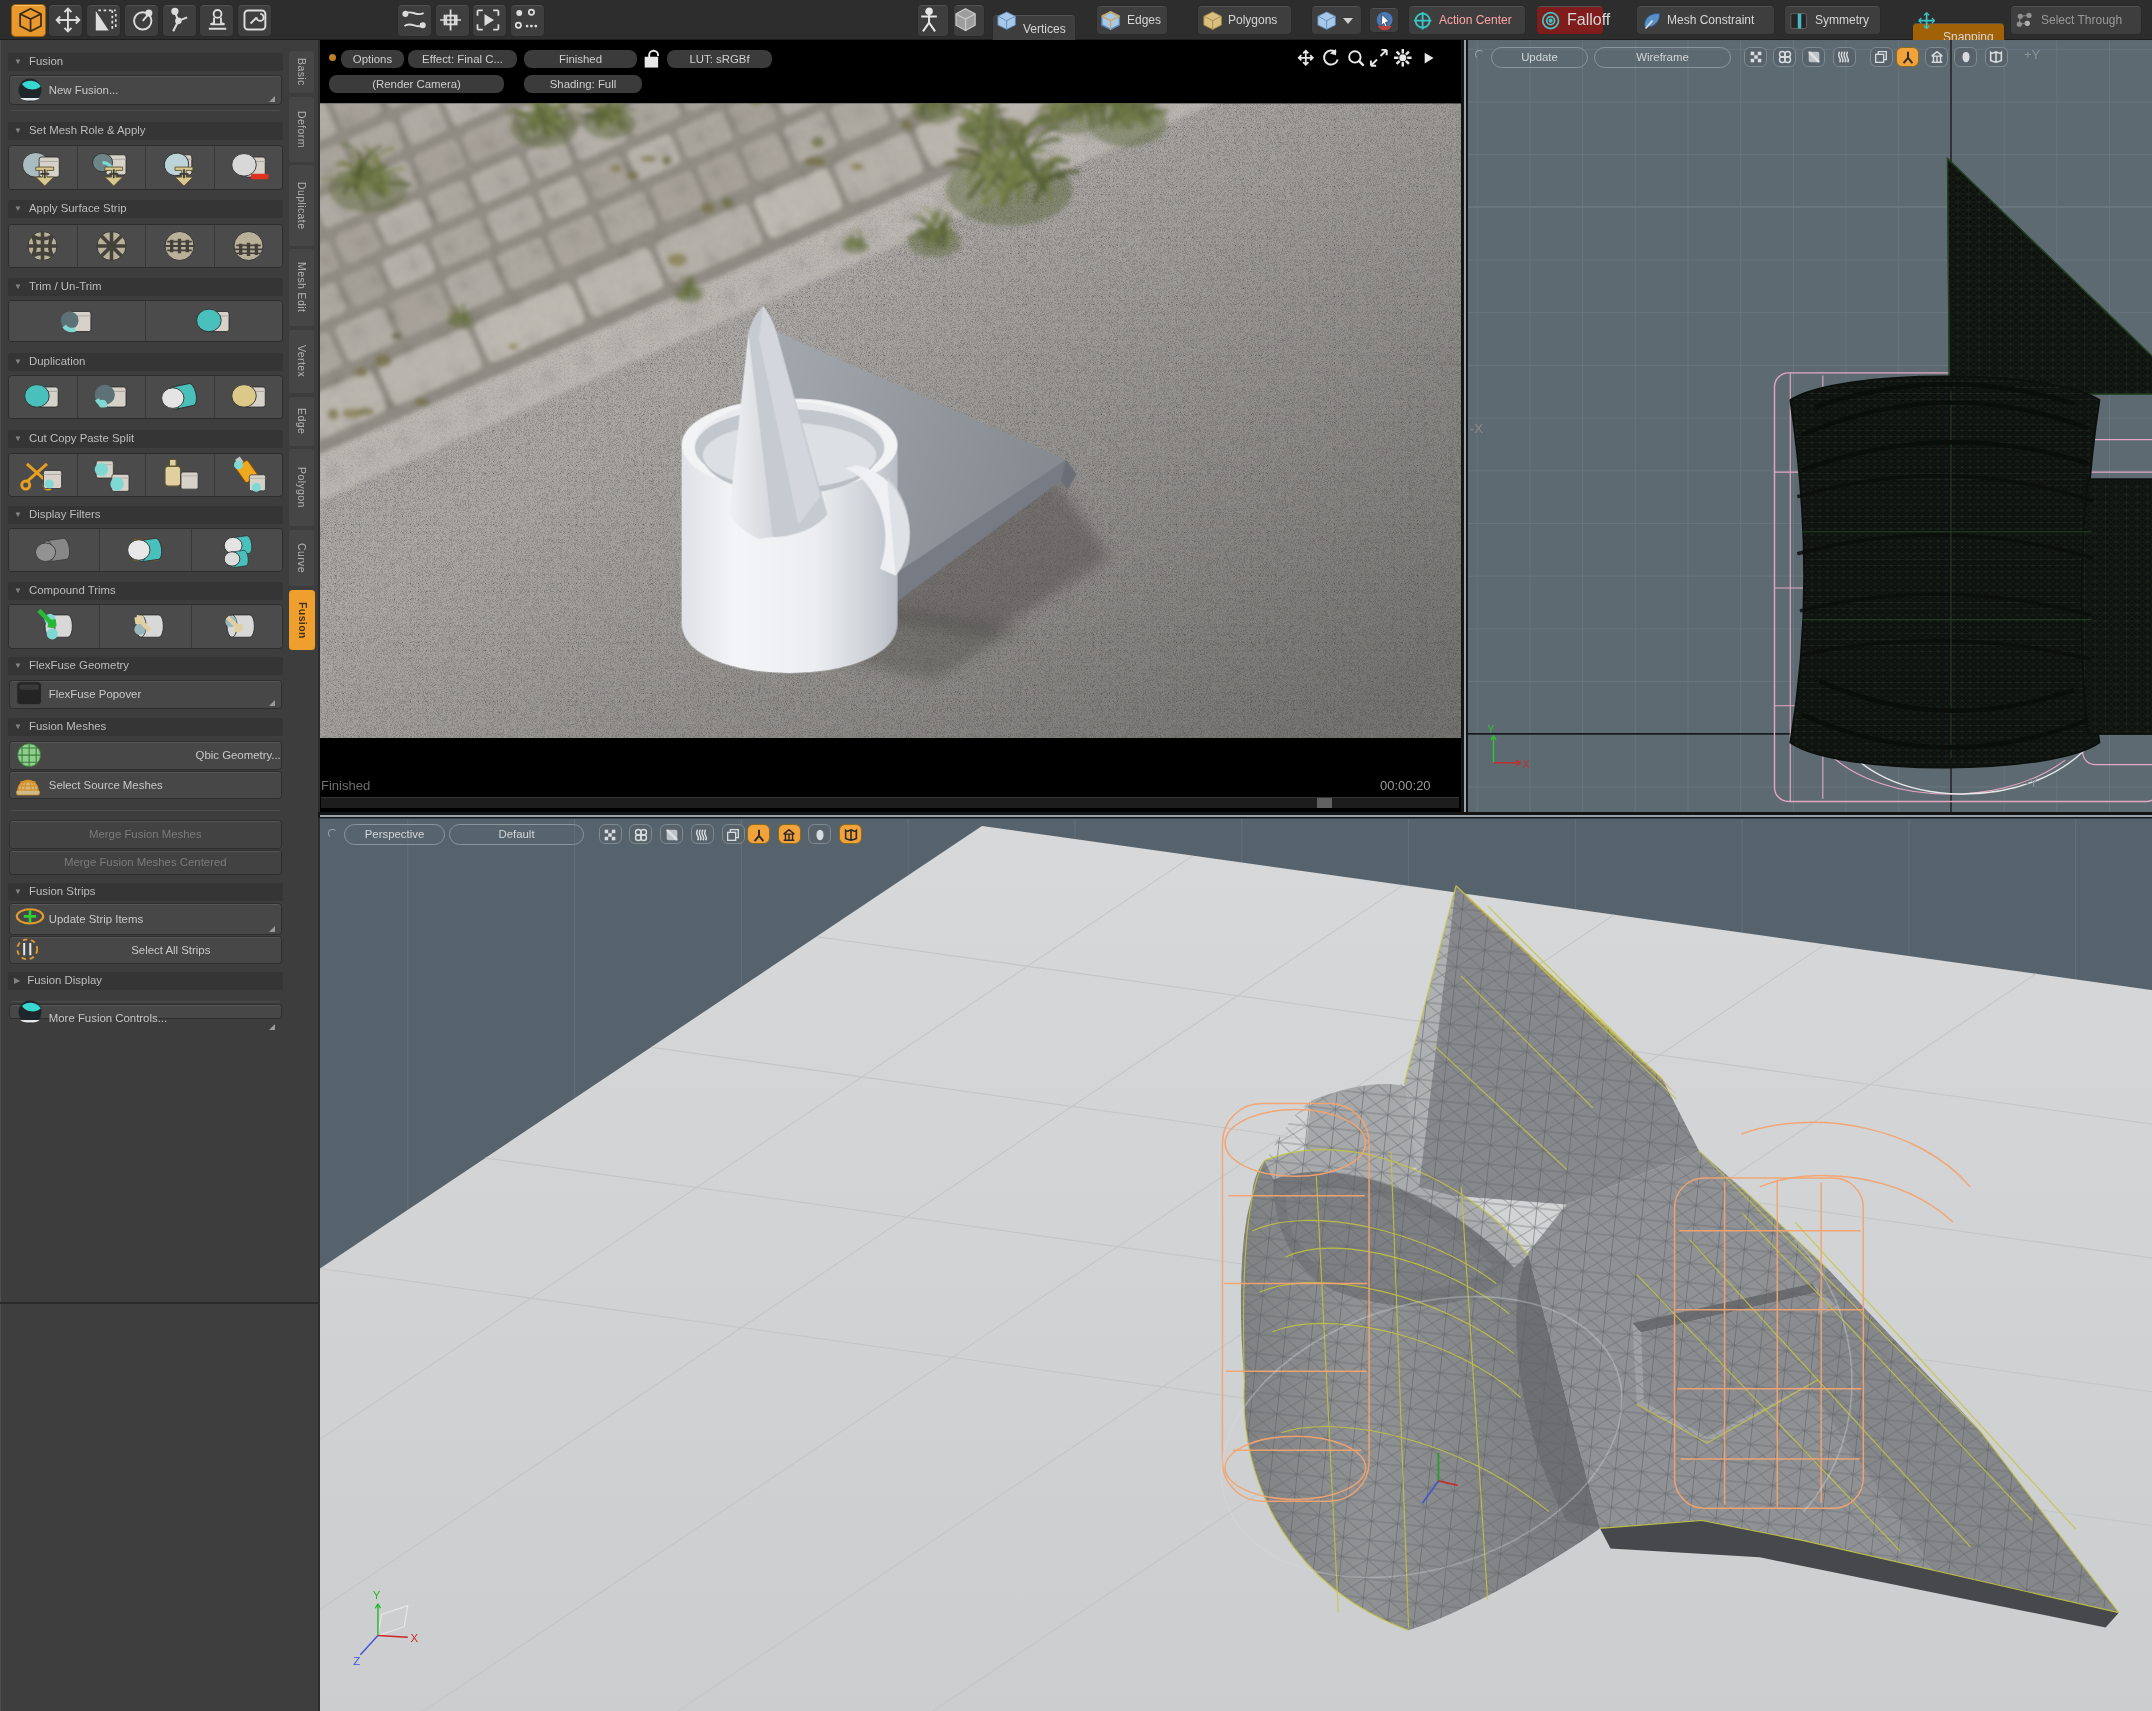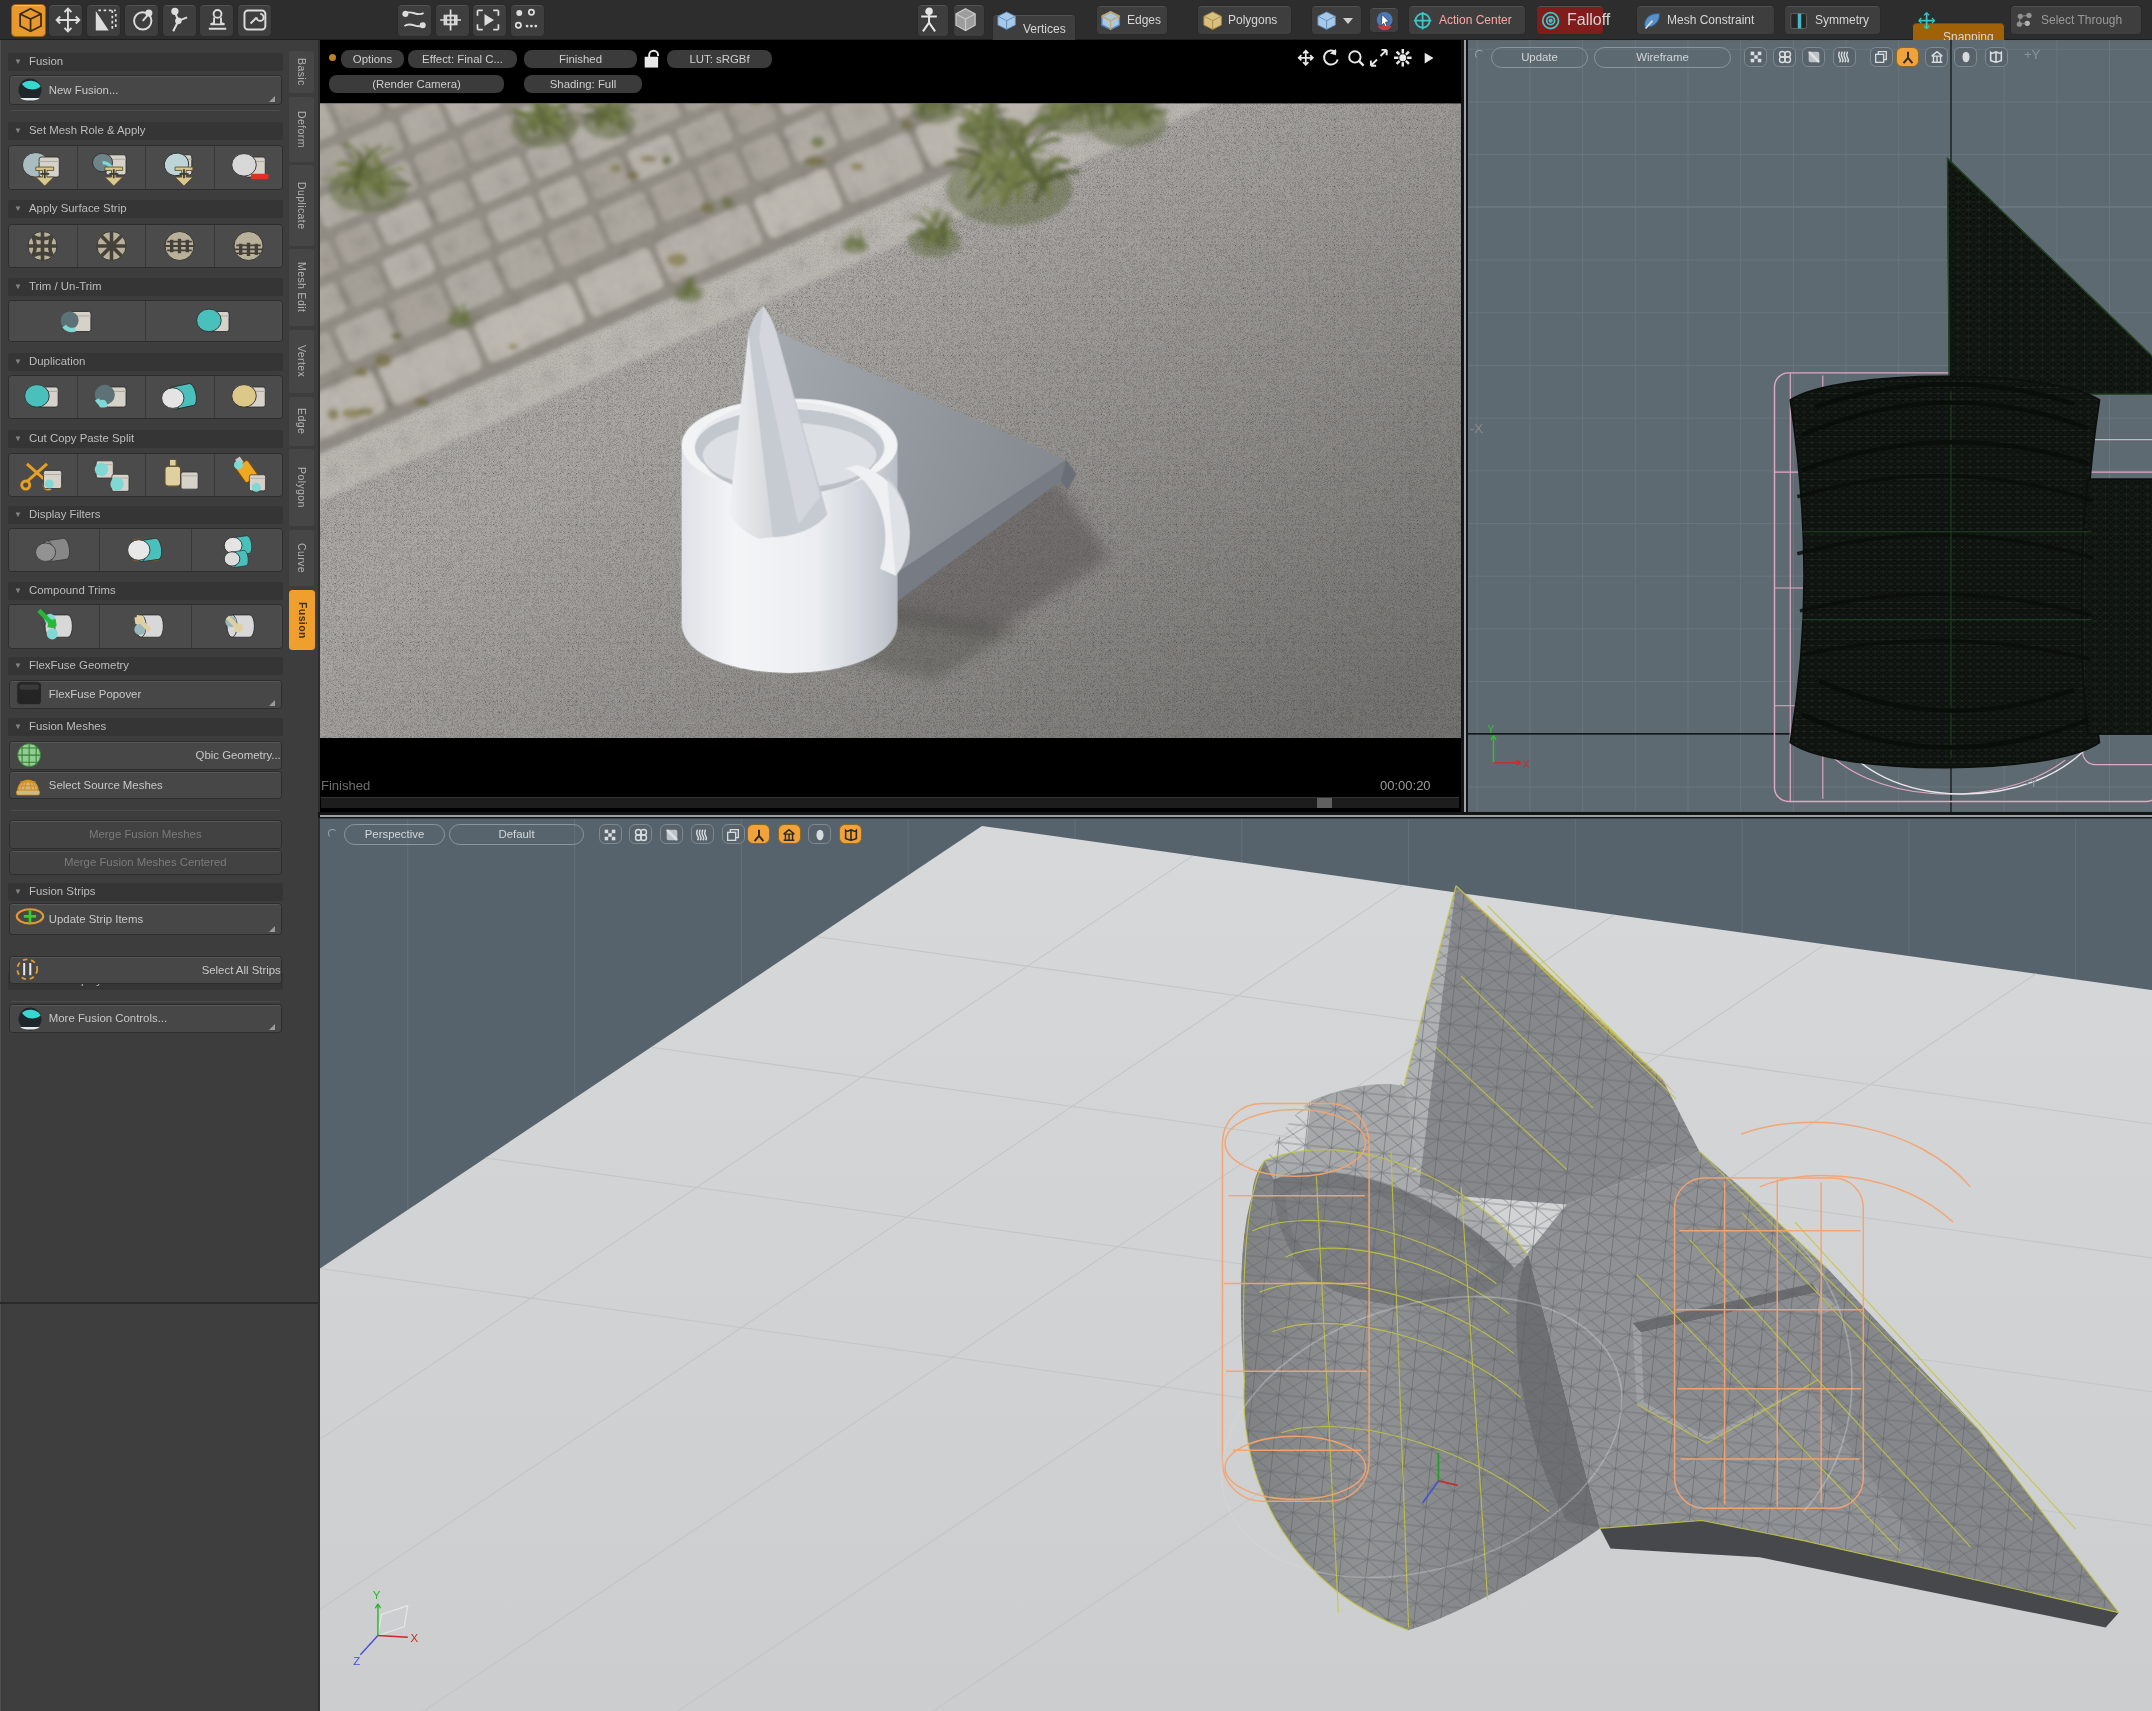--- a/index.html
+++ b/index.html
@@ -223,25 +223,25 @@
       <path d="M8 24 a9 13 0 0 1 18 0 M13 24 a4 13 0 0 1 8 0 M5 18 h24 M7 13 h20" stroke="#d89020" stroke-width="1.6" fill="none"></path>
       <rect x="2" y="24" width="30" height="6" rx="2" fill="#cdb98a" stroke="#d89020"></rect>
     </svg>Select Source Meshes</div>
 <div class="pbtn dis" style="top:820px;height:29px;line-height:27px;text-align:center;padding-left:0px">Merge Fusion Meshes</div>
 <div class="pbtn dis" style="top:850px;height:24.6px;line-height:23px;text-align:center;padding-left:0px">Merge Fusion Meshes Centered</div>
 <div class="pbtn" style="top:903px;height:32px;line-height:30px;text-align:left;padding-left:39px"><svg width="30" height="30" viewBox="0 0 34 34" style="position:absolute;left:5.3px;top:50%;transform:translateY(-50%)">
       <ellipse cx="17" cy="14" rx="15" ry="8" fill="none" stroke="#e09a30" stroke-width="2.4"></ellipse>
       <path d="M10 14 h14 M17 7 v14" stroke="#30d030" stroke-width="3"></path>
     </svg>Update Strip Items</div>
 <div class="abs" style="left:269px;top:926px;width:0;height:0;border-left:6.1px solid transparent;border-bottom:6.1px solid #9a9a9a"></div>
-<div class="pbtn" style="top:956px;height:28px;line-height:26px;text-align:right;padding-left:51px"><svg width="26" height="26" viewBox="0 0 34 34" style="position:absolute;left:5.3px;top:50%;transform:translateY(-50%)">
+<div class="pbtn" style="top:936px;height:28px;line-height:26px;text-align:center;padding-left:51px"><svg width="26" height="26" viewBox="0 0 34 34" style="position:absolute;left:5.3px;top:50%;transform:translateY(-50%)">
       <circle cx="16" cy="16" r="13" fill="none" stroke="#e09a30" stroke-width="2.4" stroke-dasharray="6 5"></circle>
       <path d="M12 8 v16 M20 8 v16" stroke="#e8e8e8" stroke-width="2.6"></path>
     </svg>Select All Strips</div>
-<div class="pbtn" style="top:1004px;height:29px;line-height:27px;text-align:left;padding-left:39px"><svg width="30" height="30" viewBox="0 0 34 34" style="position:absolute;left:5.3px;top:50%;transform:translateY(-50%)">
+<div class="pbtn" style="top:1004px;height:15px;line-height:27px;text-align:left;padding-left:39px"><svg width="30" height="30" viewBox="0 0 34 34" style="position:absolute;left:5.3px;top:50%;transform:translateY(-50%)">
       <circle cx="17" cy="17" r="13" fill="#1e262b"></circle>
       <path d="M8 10 C14 4 26 6 29 13 C24 18 12 18 8 10Z" fill="#38d8d0"></path>
       <path d="M6 26 a12 5 0 0 0 22 0 Z" fill="#e8e8e8"></path>
     </svg>More Fusion Controls...</div>
 <div class="abs" style="left:269px;top:1024px;width:0;height:0;border-left:6.1px solid transparent;border-bottom:6.1px solid #9a9a9a"></div>
 <div class="cellrow" style="top:145px;height:45px">
     <div class="cell">
       <svg width="67" height="41" viewBox="-39 -23 78 47">
         <g transform="scale(1.3)">
           <ellipse cx="-6" cy="-2" rx="12" ry="11.040000000000001" fill="#a9bcc0" stroke="#2e2e2e" stroke-width="0.8"></ellipse>

